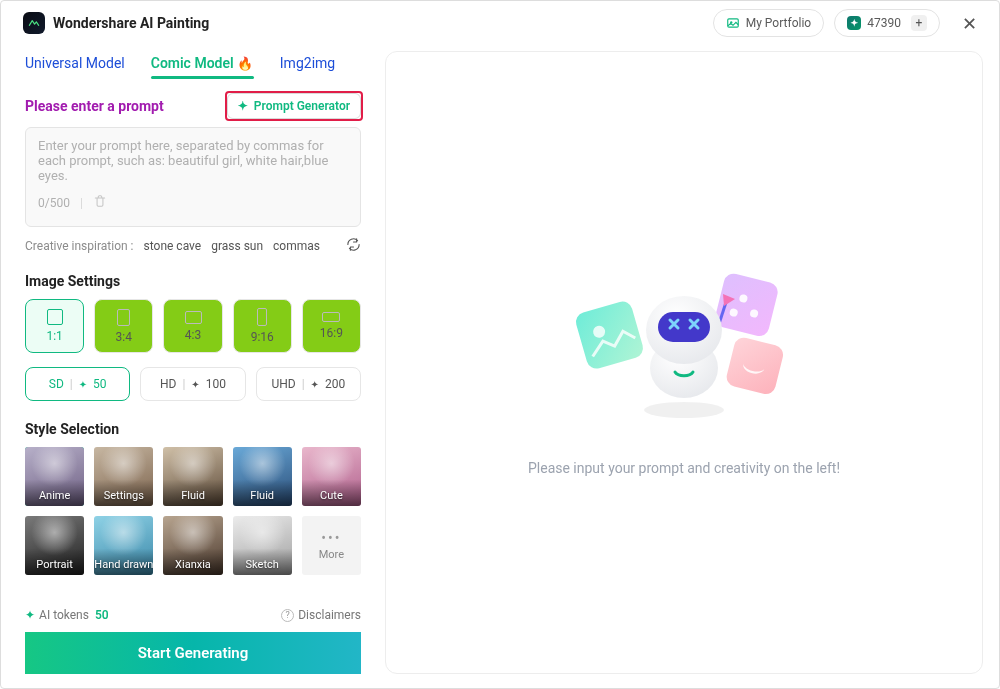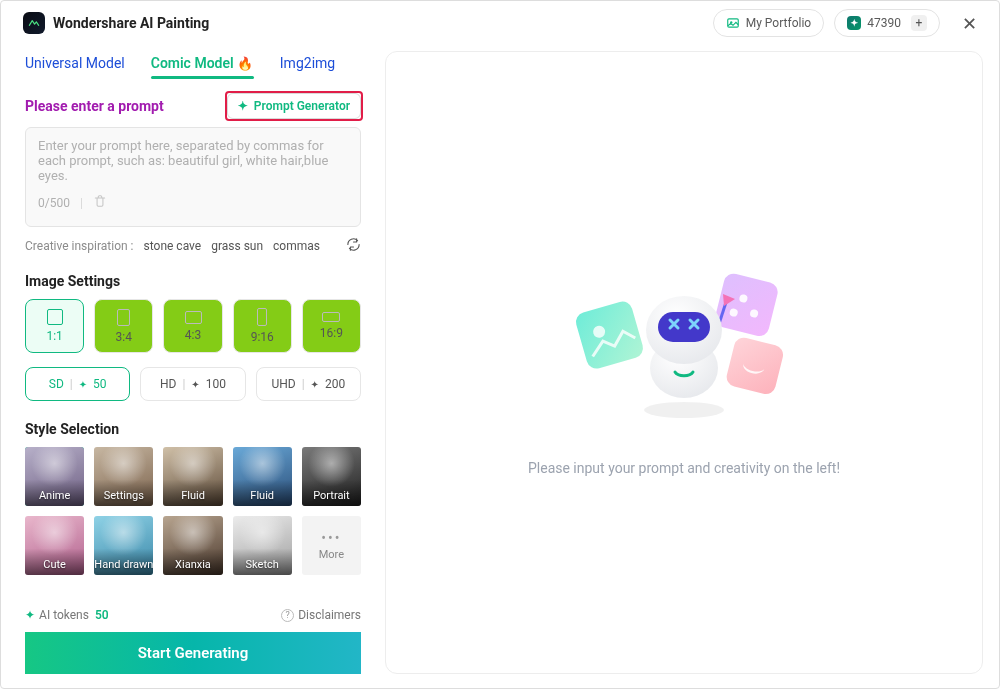--- a/index.html
+++ b/index.html
@@ -217,26 +217,26 @@
         </div>
         <div class="style-tile">
           <div class="thumb" style="background: linear-gradient(160deg, rgb(208, 192, 168), rgb(93, 74, 56));"></div>
           <span class="tile-label">Fluid</span>
         </div>
         <div class="style-tile">
           <div class="thumb" style="background: linear-gradient(160deg, rgb(106, 169, 216), rgb(42, 77, 120));"></div>
           <span class="tile-label">Fluid</span>
         </div>
         <div class="style-tile">
+          <div class="thumb" style="background: linear-gradient(160deg, rgb(233, 183, 204), rgb(176, 95, 140));"></div>
+          <span class="tile-label">Cute</span>
+        </div>
+        <div class="style-tile">
           <div class="thumb" style="background: linear-gradient(160deg, rgb(122, 122, 122), rgb(31, 31, 31));"></div>
           <span class="tile-label">Portrait</span>
-        </div>
-        <div class="style-tile">
-          <div class="thumb" style="background: linear-gradient(160deg, rgb(233, 183, 204), rgb(176, 95, 140));"></div>
-          <span class="tile-label">Cute</span>
         </div>
         <div class="style-tile">
           <div class="thumb" style="background: linear-gradient(160deg, rgb(143, 210, 230), rgb(58, 135, 168));"></div>
           <span class="tile-label">Hand drawn</span>
         </div>
         <div class="style-tile">
           <div class="thumb" style="background: linear-gradient(160deg, rgb(184, 165, 144), rgb(74, 56, 44));"></div>
           <span class="tile-label">Xianxia</span>
         </div>
         <div class="style-tile">

